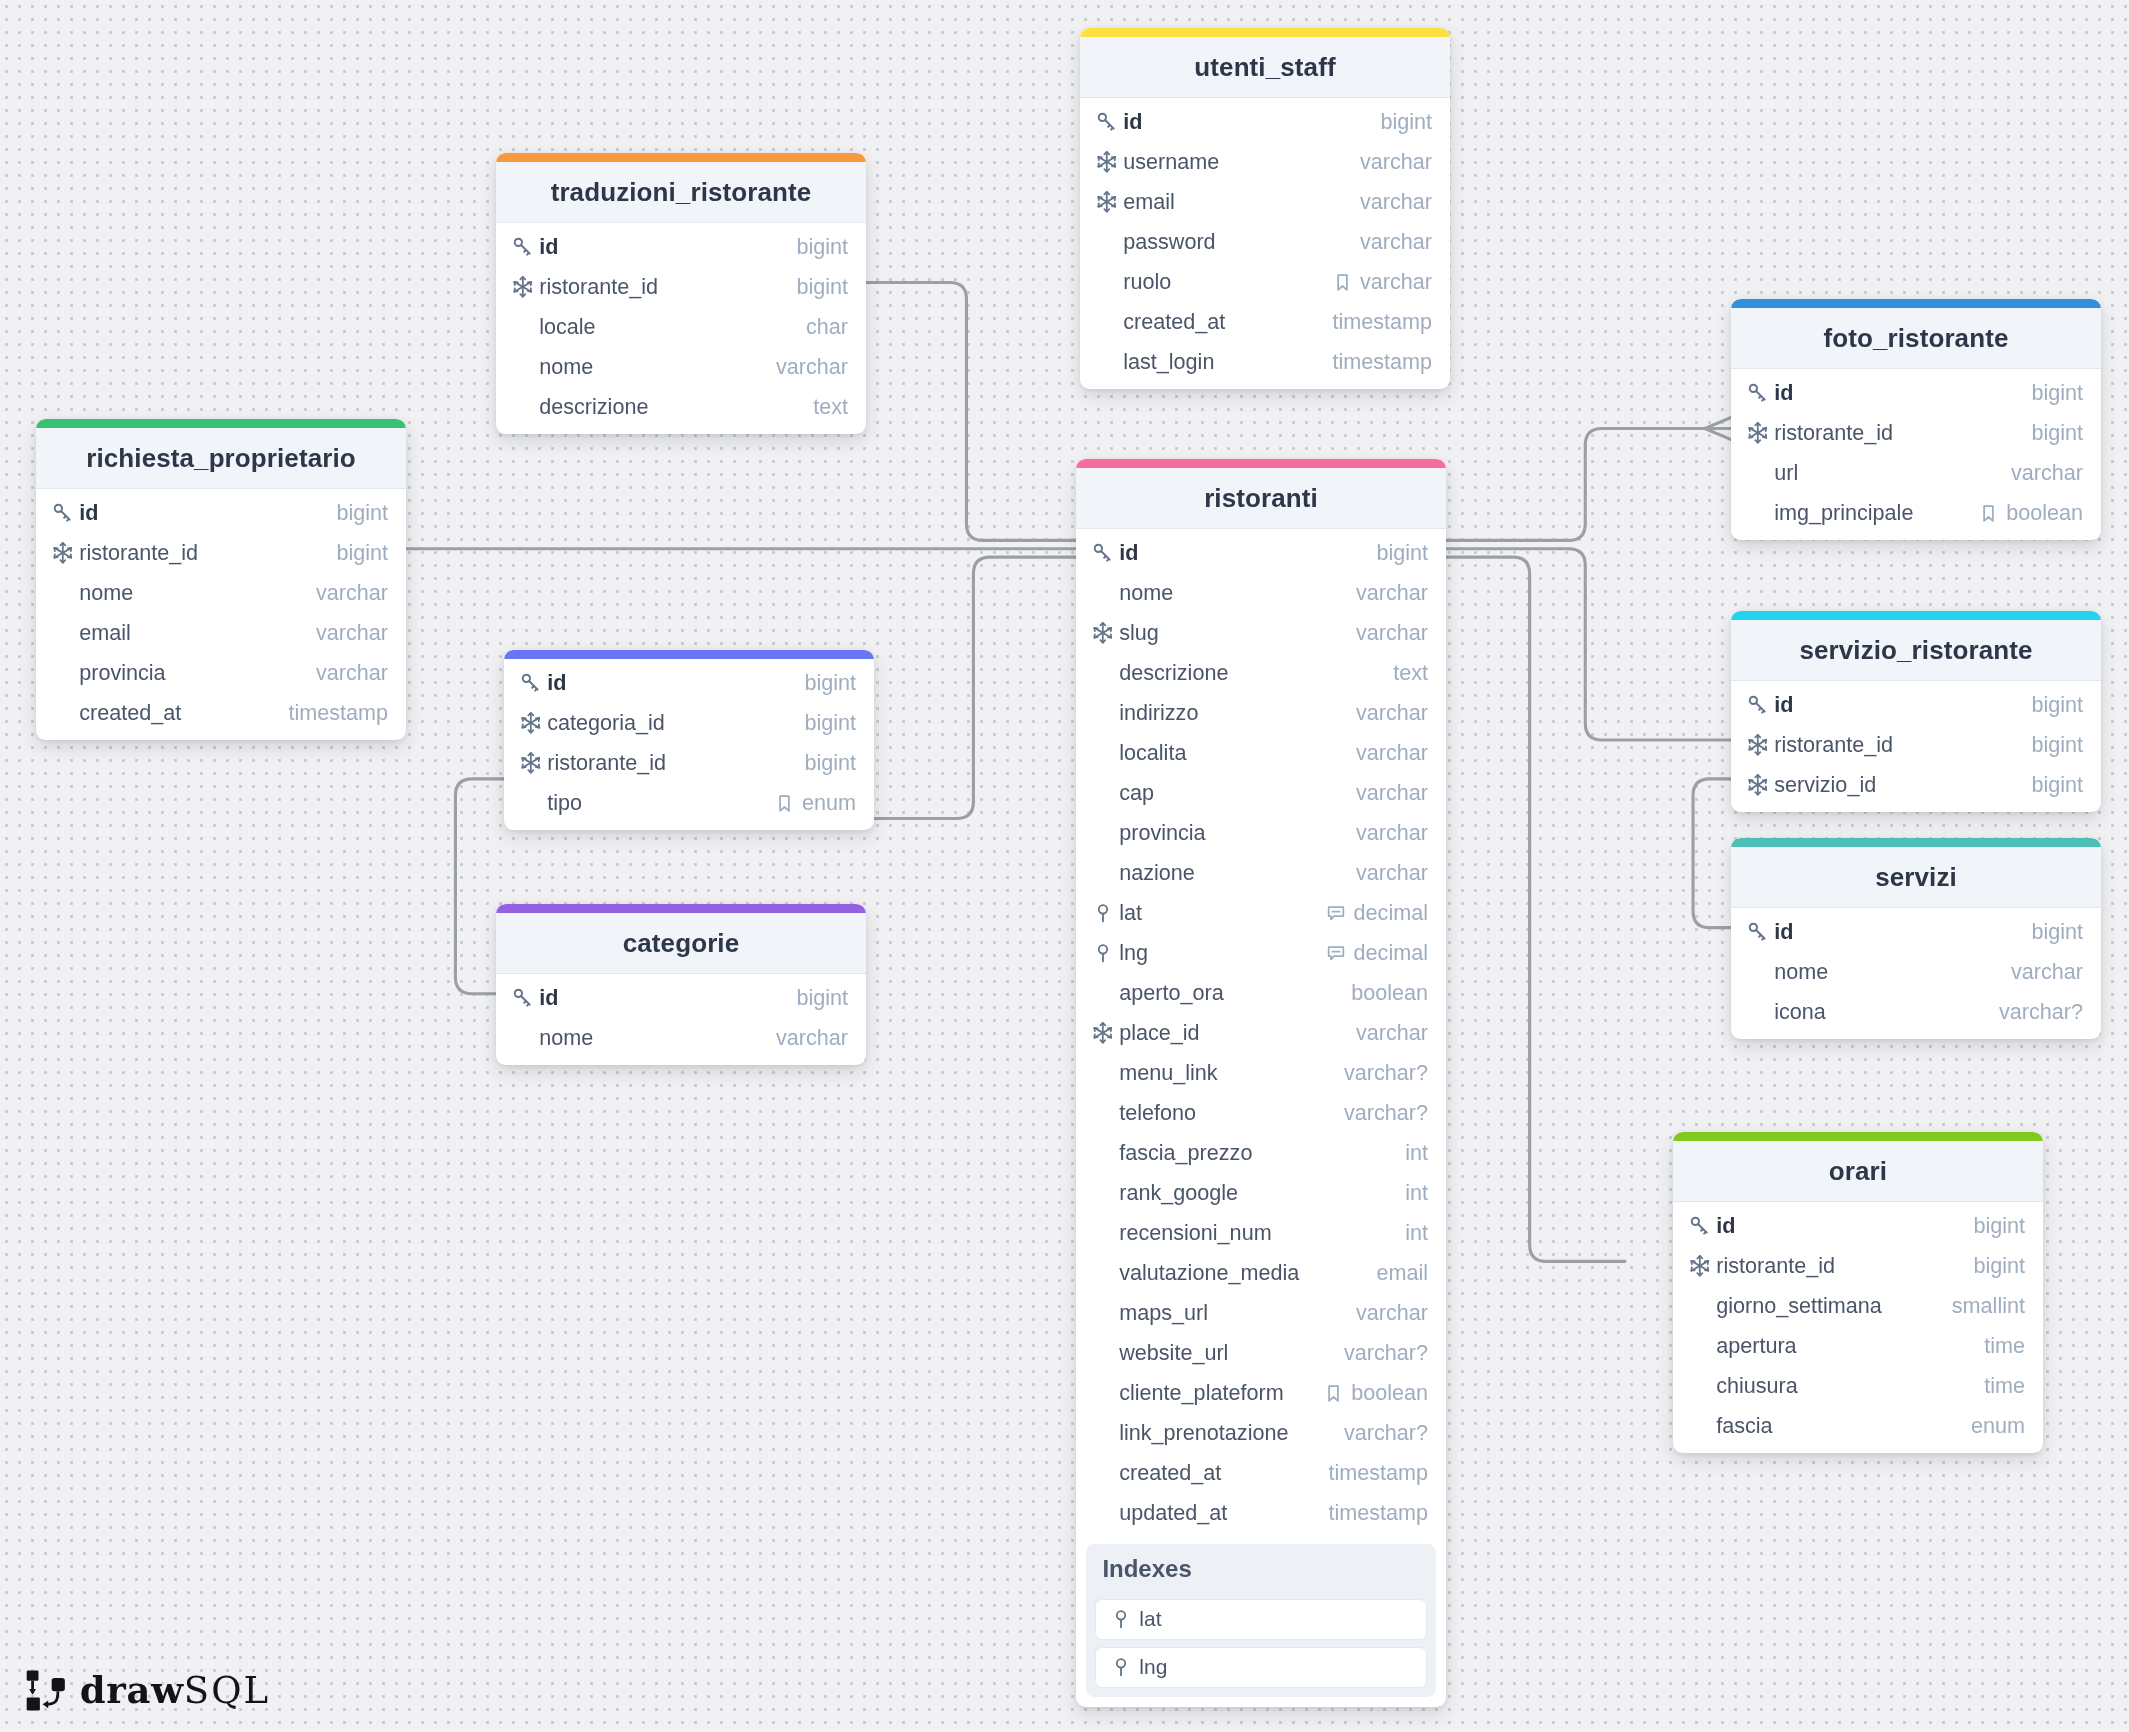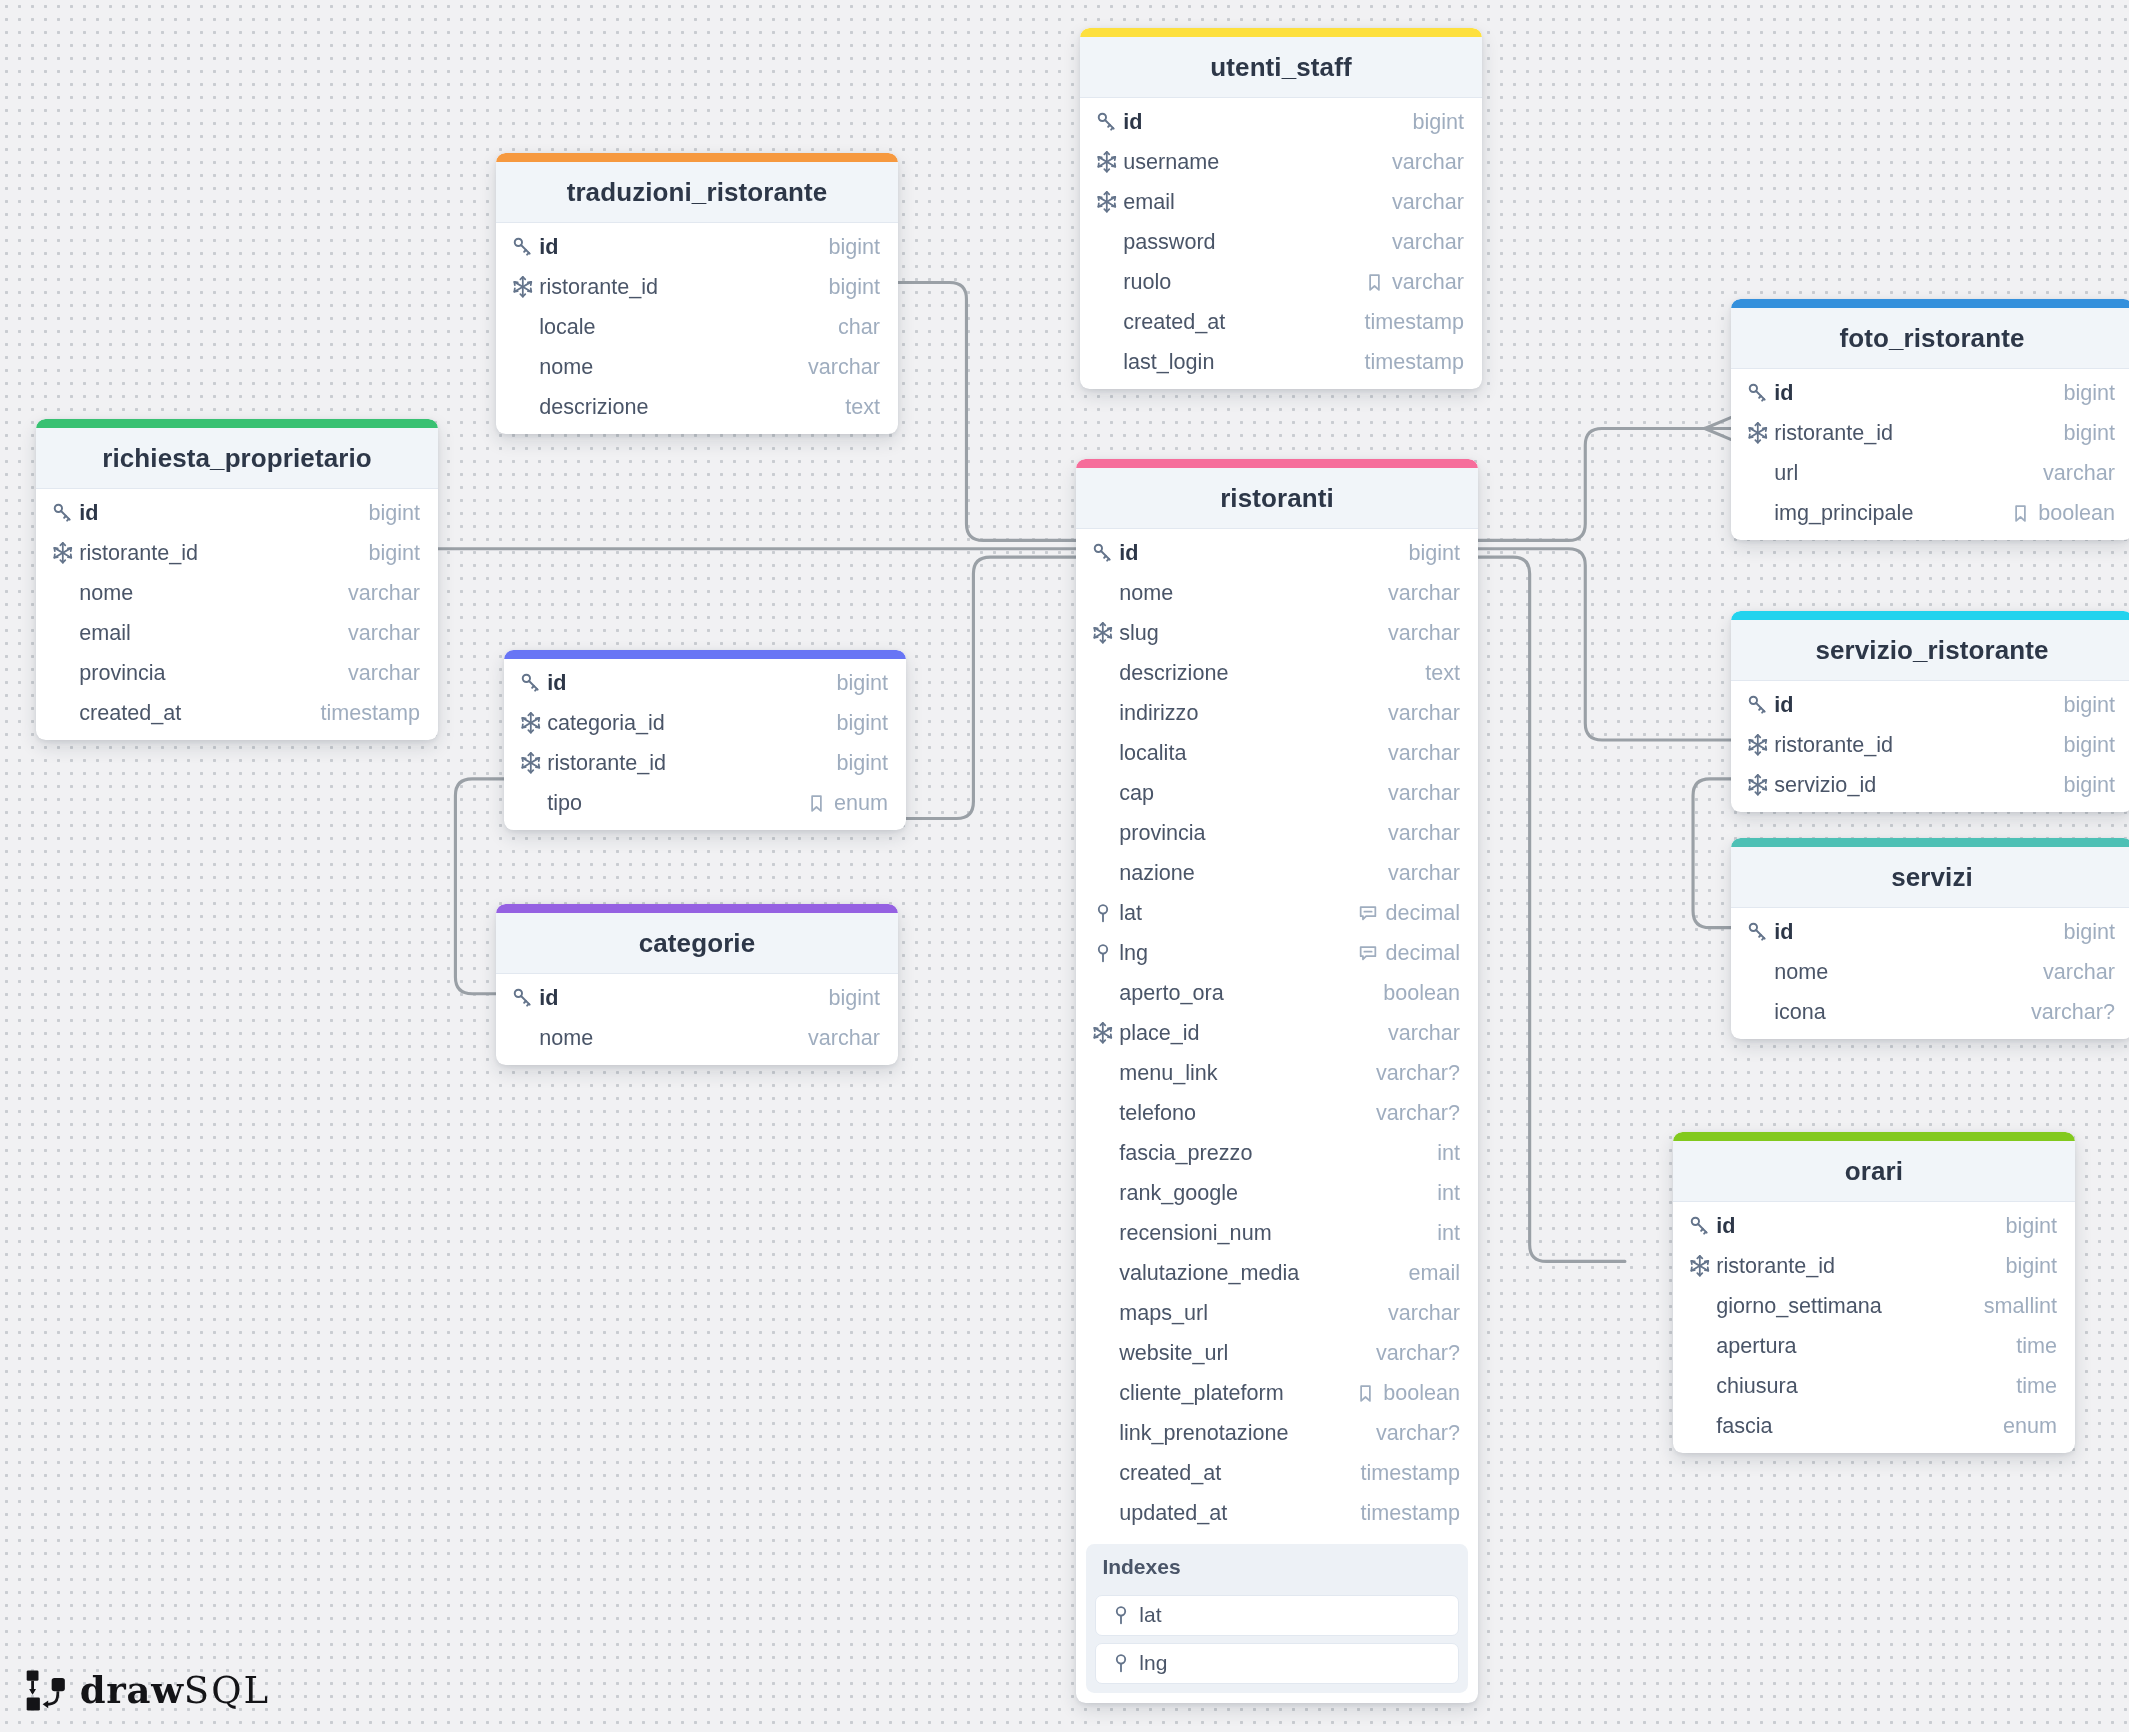--- a/index.html
+++ b/index.html
@@ -7,39 +7,39 @@
     width:2129px;height:1733px;position:relative;overflow:hidden;
     background-color:#f1f1f3;
     background-image:radial-gradient(circle,#c9ccd1 1.4px,transparent 1.5px);
     background-size:13px 13px;
     font-family:"Liberation Sans","DejaVu Sans",sans-serif;
     -webkit-font-smoothing:antialiased;
   }
   #wires{position:absolute;left:0;top:0;z-index:1;}
   #wires path{stroke:#9aa0a6;stroke-width:4.5;fill:none;stroke-linecap:round;stroke-linejoin:round;}
   .table-card{
-    position:absolute;width:402px;background:#ffffff;border-radius:9.7px;
+    position:absolute;width:370px;background:#ffffff;border-radius:9.7px;
     box-shadow:0 7px 18px rgba(30,41,59,.14), 0 1.4px 4.2px rgba(30,41,59,.08);
     z-index:2;overflow:hidden;
   }
   .color-bar{height:9px;border-top-left-radius:9.7px;border-top-right-radius:9.7px;}
   .card-header{
     background:#f1f5f9;border-bottom:1.4px solid #e2e8f0;height:60px;
     display:flex;align-items:center;justify-content:center;
   }
   .card-title{font-size:26px;font-weight:bold;color:#2d3748;letter-spacing:0.1px;}
   .rows{padding:4.2px 0 7px 0;}
   .col-row{height:40px;display:flex;align-items:center;padding:0 18px 0 14px;}
   .icon-box{width:26.4px;height:26.4px;display:flex;align-items:center;justify-content:center;flex:0 0 26.4px;color:#64748b;}
   .col-name{font-size:21.6px;color:#4a5568;margin-left:2.8px;white-space:nowrap;}
   .col-name.bold{font-weight:bold;color:#2d3748;}
   .col-type{margin-left:auto;font-size:21.6px;color:#9fadbf;display:flex;align-items:center;gap:7px;white-space:nowrap;}
   .col-type .icon-box{color:#9fadbf;flex:0 0 auto;width:auto;}
   .indexes-box{margin:4.2px 9.7px 9.7px 9.7px;background:#edf1f6;border-radius:8.3px;padding:8.3px 9.7px 9.7px 9.7px;}
-  .indexes-label{font-size:21px;font-weight:bold;color:#4a5568;padding:2.8px 7px 8.3px 7px;}
+  .indexes-label{font-size:24px;font-weight:bold;color:#4a5568;padding:2.8px 7px 8.3px 7px;}
   .index-pill{
     background:#ffffff;border:1.4px solid #e2e8f0;border-radius:7px;height:39px;
     display:flex;align-items:center;padding:0 11px;margin-top:7px;color:#64748b;
   }
   .index-pill:first-of-type{margin-top:0;}
   .index-pill .pill-name{font-size:21px;color:#4a5568;margin-left:5.6px;}
   #logo{position:absolute;left:25px;top:1668px;display:flex;align-items:center;z-index:2;}
   #logo .logo-text{font-family:"DejaVu Serif","Liberation Serif",serif;font-size:37px;color:#141417;margin-left:9.7px;letter-spacing:0.7px;}
   #logo .logo-draw{font-weight:bold;}
   #logo .logo-sql{font-weight:normal;letter-spacing:2.1px;}

